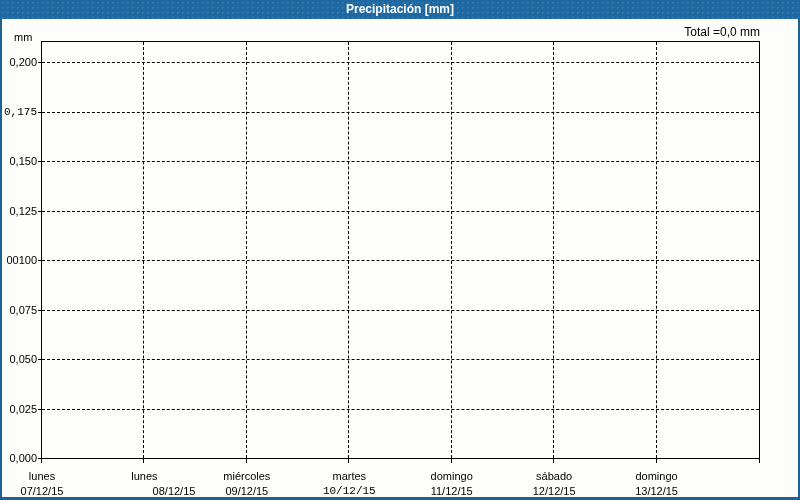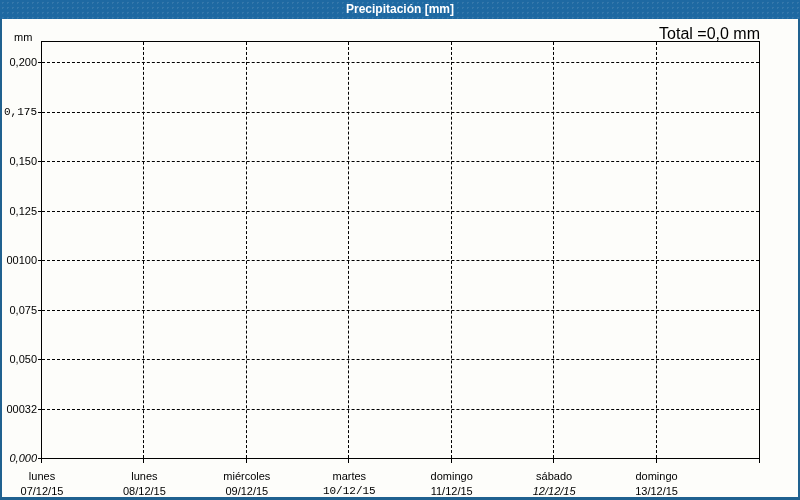--- a/index.html
+++ b/index.html
@@ -34,21 +34,21 @@
     left: 2px; top: 19px;
     width: 796px; height: 478px;
     background: #fdfdfa;
   }
   .total-label {
     position: absolute;
     top: 6px;
     left: 558px;
     width: 200px;
     text-align: right;
-    font-size: 16px;
+    font-size: 12px;
   }
   .unit-label {
     position: absolute;
     top: 12px;
     left: 0;
     width: 35px;
     text-align: left;
     font-size: 11px;
     margin-left: 12px;
   }
@@ -117,23 +117,23 @@
         <div class="h-grid" style="top: 69.5px;"></div>
         <div class="h-grid" style="top: 20px;"></div>
         <div class="v-grid" style="left: 101.429px;"></div>
         <div class="v-grid" style="left: 203.857px;"></div>
         <div class="v-grid" style="left: 306.286px;"></div>
         <div class="v-grid" style="left: 408.714px;"></div>
         <div class="v-grid" style="left: 511.143px;"></div>
         <div class="v-grid" style="left: 613.571px;"></div>
       </div>
     <div id="axes">
-        <div class="y-tick-label" style="top: 433px; font-style: italic;">0,000</div>
+        <div class="y-tick-label" style="top: 433px;">0,000</div>
         <div class="y-tick-mark" style="left: 36px; top: 439px;"></div>
-        <div class="y-tick-label" style="top: 383.5px;">00032</div>
+        <div class="y-tick-label" style="top: 383.5px;">0,025</div>
         <div class="y-tick-mark" style="left: 36px; top: 389.5px;"></div>
         <div class="y-tick-label" style="top: 334px;">0,050</div>
         <div class="y-tick-mark" style="left: 36px; top: 340px;"></div>
         <div class="y-tick-label" style="top: 284.5px;">0,075</div>
         <div class="y-tick-mark" style="left: 36px; top: 290.5px;"></div>
         <div class="y-tick-label" style="top: 235px;">00100</div>
         <div class="y-tick-mark" style="left: 36px; top: 241px;"></div>
         <div class="y-tick-label" style="top: 185.5px;">0,125</div>
         <div class="y-tick-mark" style="left: 36px; top: 191.5px;"></div>
         <div class="y-tick-label" style="top: 136px;">0,150</div>
@@ -146,26 +146,26 @@
         <div class="x-tick-mark" style="left: 141.429px; top: 440px;"></div>
         <div class="x-tick-mark" style="left: 243.857px; top: 440px;"></div>
         <div class="x-tick-mark" style="left: 346.286px; top: 440px;"></div>
         <div class="x-tick-mark" style="left: 448.714px; top: 440px;"></div>
         <div class="x-tick-mark" style="left: 551.143px; top: 440px;"></div>
         <div class="x-tick-mark" style="left: 653.571px; top: 440px;"></div>
         <div class="x-tick-mark" style="left: 757px; top: 440px;"></div>
         <div class="x-day-label" style="left: -11px; top: 451px;">lunes</div>
         <div class="x-date-label" style="left: -11px; top: 466px;">07/12/15</div>
         <div class="x-day-label" style="left: 91.4286px; top: 451px;">lunes</div>
-        <div class="x-date-label" style="left: 91.4286px; top: 466px;">08/12/15</div>
+        <div class="x-date-label" style="left: 91.4286px; top: 466px; text-align: right;">08/12/15</div>
         <div class="x-day-label" style="left: 193.857px; top: 451px;">miércoles</div>
         <div class="x-date-label" style="left: 193.857px; top: 466px;">09/12/15</div>
         <div class="x-day-label" style="left: 296.286px; top: 451px;">martes</div>
         <div class="x-date-label" style="left: 296.286px; top: 466px; font-family: Liberation Mono, monospace;">10/12/15</div>
         <div class="x-day-label" style="left: 398.714px; top: 451px;">domingo</div>
         <div class="x-date-label" style="left: 398.714px; top: 466px;">11/12/15</div>
         <div class="x-day-label" style="left: 501.143px; top: 451px;">sábado</div>
-        <div class="x-date-label" style="left: 501.143px; top: 466px; font-style: italic;">12/12/15</div>
+        <div class="x-date-label" style="left: 501.143px; top: 466px;">12/12/15</div>
         <div class="x-day-label" style="left: 603.571px; top: 451px;">domingo</div>
         <div class="x-date-label" style="left: 603.571px; top: 466px;">13/12/15</div>
       </div>
   </div>
 </div>
 
 </body></html>

